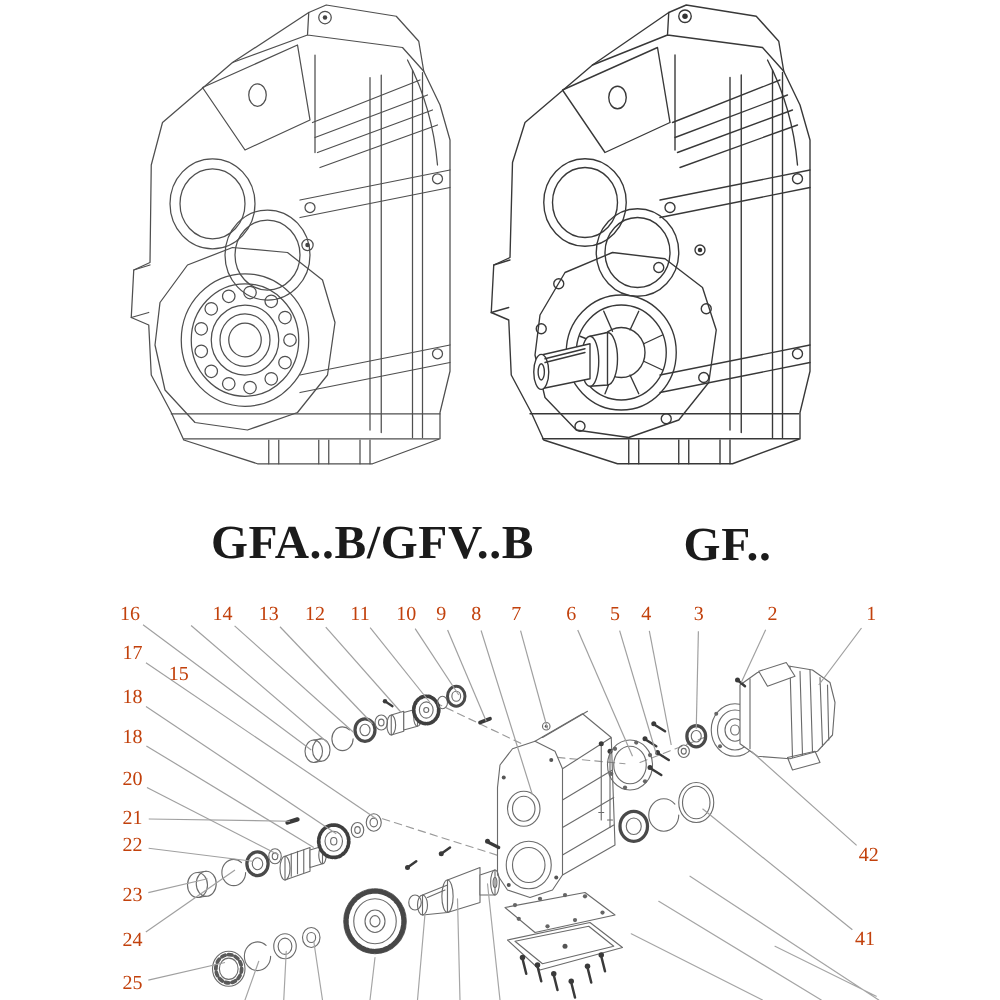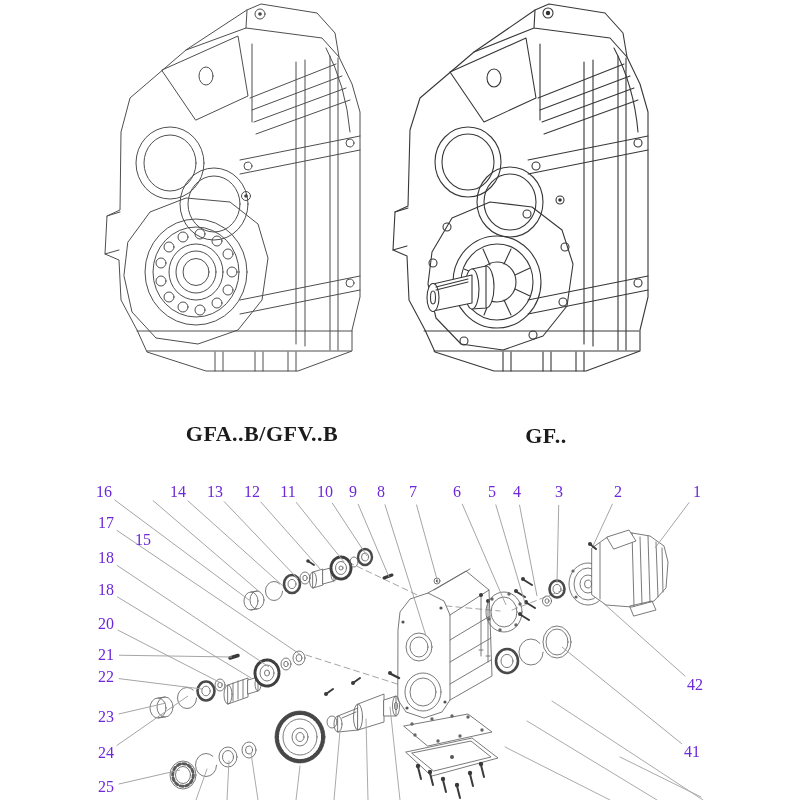--- a/index.html
+++ b/index.html
@@ -1,22 +1,22 @@
 <!DOCTYPE html>
 <html><head>
 <meta charset="utf-8">
 <style>
   html,body{margin:0;padding:0;background:#fff;}
   .page{position:relative;width:800px;height:800px;background:#ffffff;overflow:hidden;
         font-family:"Liberation Serif",serif;}
   #art{position:absolute;left:0;top:0;}
   .model-label{position:absolute;transform:translate(-50%,-50%);font-weight:bold;
-        font-size:22px;letter-spacing:.5px;color:#1b1b1b;white-space:nowrap;}
+        font-size:38px;letter-spacing:.5px;color:#1b1b1b;white-space:nowrap;margin-left:36px;}
   .callout{position:absolute;transform:translate(-50%,-50%);font-size:16px;
-        color:#6d28d9;font-family:"Liberation Serif",serif;line-height:1;}
+        color:#c2410c;font-family:"Liberation Serif",serif;line-height:1;}
   #leader-layer line{stroke:#a0a0a0;stroke-width:.95;}
 </style>
 </head>
 <body>
 
 <div class="page">
 
 <svg id="art" width="800" height="800" viewBox="0 0 800 800">
 
   <g stroke="#4f4f4f" fill="none" stroke-width="1" stroke-linejoin="round" stroke-linecap="round">

